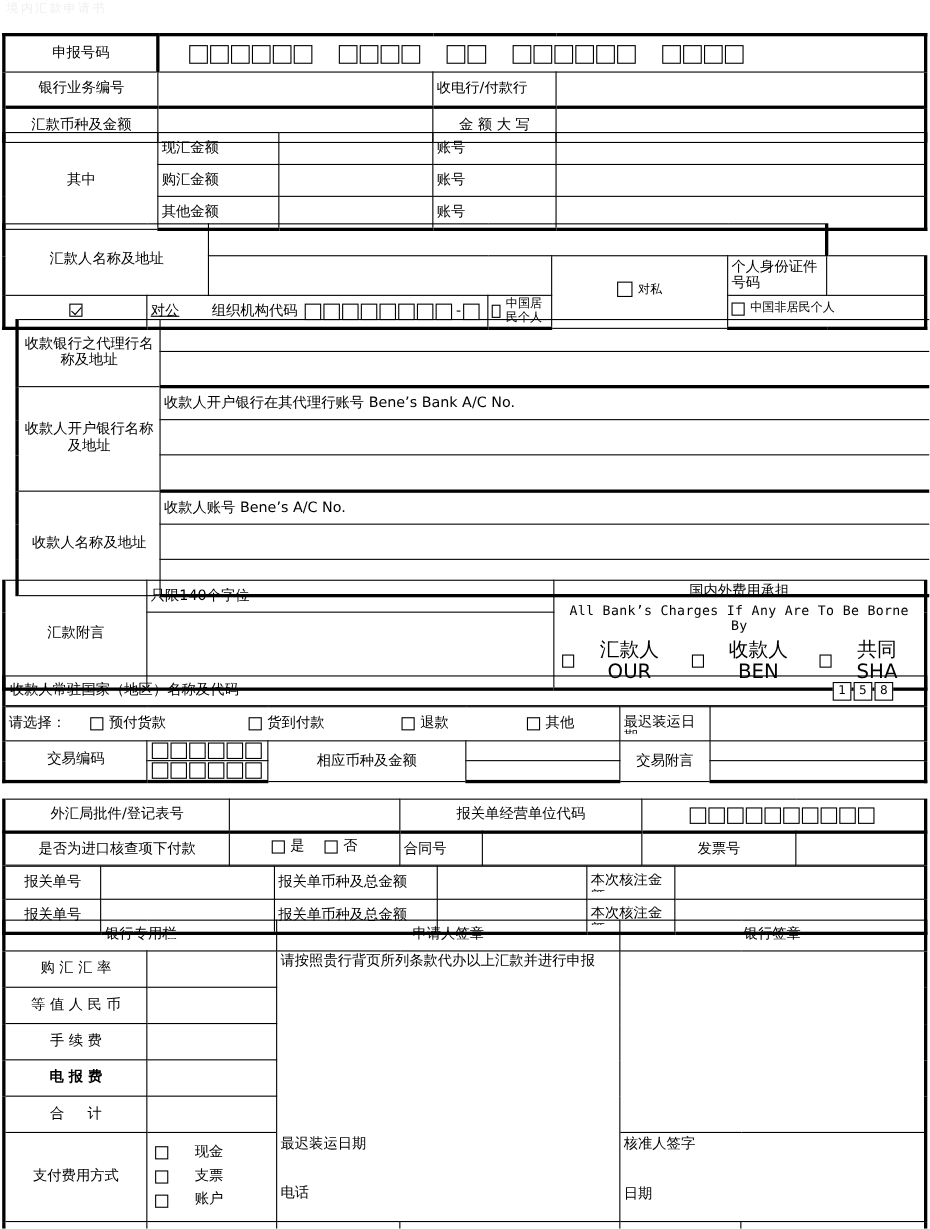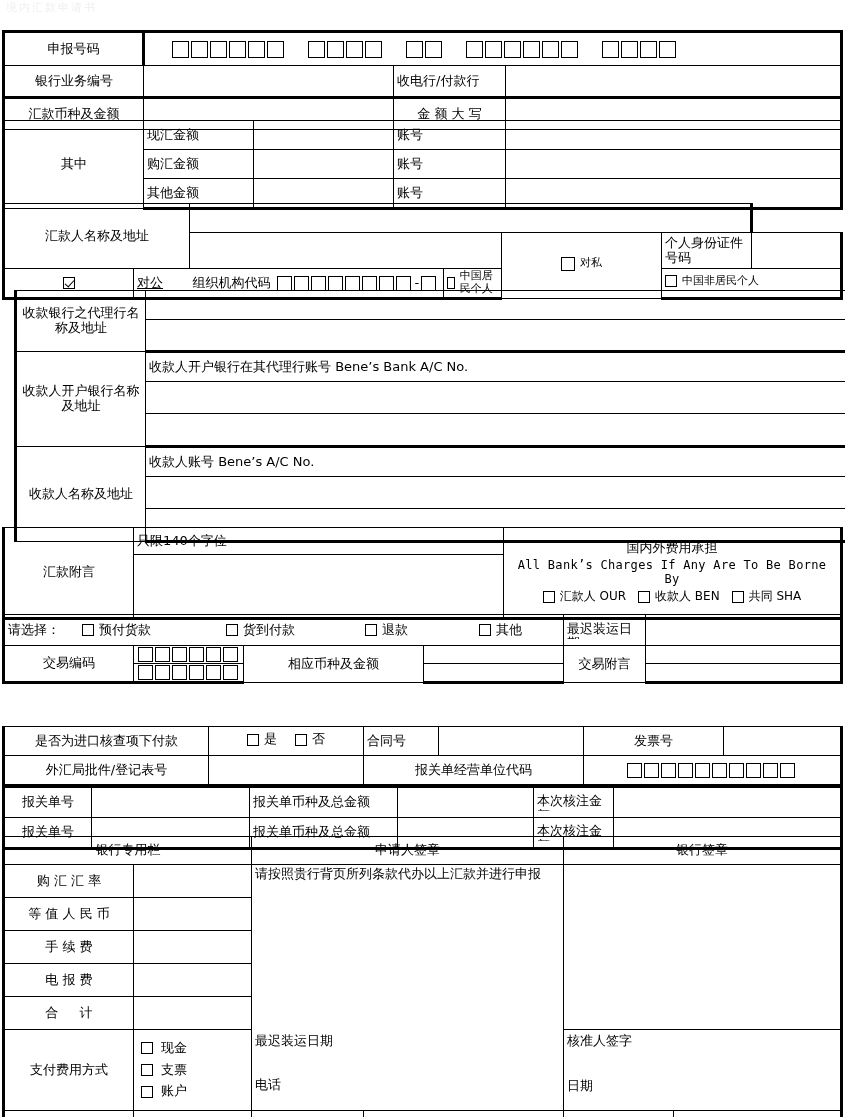--- a/index.html
+++ b/index.html
@@ -134,21 +134,21 @@
     letter-spacing: 2px;
     user-select: none;
   }
 
   .sec { position: absolute; left: 2px; width: 841px; }
   .small { font-size: 11px; }
   .mono { font-family: "DejaVu Sans Mono", "Liberation Mono", monospace; }
 
   .inline-cb { display:inline-flex; align-items:center; gap:5px; }
   .stack-cb { display:flex; flex-direction:column; gap:7px; padding-left:4px; }
-  .stack-cb .inline-cb { gap: 8px; }
+  .stack-cb .inline-cb { gap: 24px; }
 </style>
 </head>
 <body>
 
 <div id="page">
 
   <div class="ghost">境内汇款申请书</div>
 
 
   <div class="sec" style="top:30px;">
@@ -353,21 +353,21 @@
           <col>
         </colgroup>
       <tbody>
           <tr>
         <td class="ctr thick-l thick-b" rowspan="2">汇款附言</td>
         <td class="lft" style="height:24px;">只限140个字位</td>
         <td class="thick-r thick-b ctr" rowspan="2">
           <div style="padding:2px 4px;">
             <div>国内外费用承担</div>
             <div class="mono" style="font-size:12px; margin-top:3px; letter-spacing:0.3px;">All Bank’s Charges If Any Are To Be Borne By</div>
-            <div style="margin-top:4px; display:flex; justify-content:center; gap:12px; font-size:12px;">
+            <div style="margin-top:4px; display:flex; justify-content:center; gap:12px; font-size:18px;">
               <span class="inline-cb">
                 <span class="cb"></span>
                 <span>汇款人 OUR</span>
               </span>
               <span class="inline-cb">
                 <span class="cb"></span>
                 <span>收款人 BEN</span>
               </span>
               <span class="inline-cb">
                 <span class="cb"></span>
@@ -378,20 +378,39 @@
         </td>
       </tr>
       <tr>
         <td class="thick-b" style="height:60px;"></td>
       </tr>
     </tbody>
       </table>
   </div>
 
   <div class="sec" style="top:614px;">
+    <table class="frm">
+      <colgroup>
+          <col>
+        </colgroup>
+      <tbody>
+          <tr>
+        <td class="thick-l thick-r" style="height:26px; padding:0 4px;">
+          <div style="display:flex; align-items:center; justify-content:space-between;">
+            <span>收款人常驻国家（地区）名称及代码</span>
+            <div class="boxrow" style="margin-right:22px;">
+              <span class="dbox">1</span>
+              <span class="dbox">5</span>
+              <span class="dbox">8</span>
+            </div>
+          </div>
+        </td>
+      </tr>
+    </tbody>
+      </table>
     <table class="frm">
       <colgroup>
         <col style="width:130px">
           <col style="width:110px">
           <col style="width:180px">
         <col style="width:140px">
           <col style="width:82px">
           <col>
       </colgroup>
       <tbody>
@@ -464,55 +483,55 @@
       <colgroup>
         <col style="width:205px">
           <col style="width:155px">
           <col style="width:75px">
         <col style="width:145px">
           <col style="width:140px">
           <col>
       </colgroup>
       <tbody>
           <tr>
+        <td class="ctr thick-l thick-b" style="height:26px;">外汇局批件/登记表号</td>
+        <td class="thick-b"></td>
+        <td class="ctr thick-b" colspan="2">报关单经营单位代码</td>
+        <td class="thick-r thick-b" colspan="2">
+          <div class="boxrow" style="justify-content:center;">
+            <span class="dbox sm"></span>
+            <span class="dbox sm"></span>
+            <span class="dbox sm"></span>
+            <span class="dbox sm"></span>
+            <span class="dbox sm"></span>
+            <span class="dbox sm"></span>
+            <span class="dbox sm"></span>
+            <span class="dbox sm"></span>
+            <span class="dbox sm"></span>
+            <span class="dbox sm"></span>
+          </div>
+        </td>
+      </tr>
+      <tr>
         <td class="ctr thick-l" style="height:26px;">是否为进口核查项下付款</td>
         <td class="ctr">
           <span class="inline-cb" style="margin-right:14px;">
             <span class="cb"></span>
             <span>是</span>
           </span>
           <span class="inline-cb">
             <span class="cb"></span>
             <span>否</span>
           </span>
         </td>
         <td class="lft">合同号</td>
         <td></td>
         <td class="ctr">发票号</td>
         <td class="thick-r"></td>
       </tr>
-      <tr>
-        <td class="ctr thick-l thick-b" style="height:26px;">外汇局批件/登记表号</td>
-        <td class="thick-b"></td>
-        <td class="ctr thick-b" colspan="2">报关单经营单位代码</td>
-        <td class="thick-r thick-b" colspan="2">
-          <div class="boxrow" style="justify-content:center;">
-            <span class="dbox sm"></span>
-            <span class="dbox sm"></span>
-            <span class="dbox sm"></span>
-            <span class="dbox sm"></span>
-            <span class="dbox sm"></span>
-            <span class="dbox sm"></span>
-            <span class="dbox sm"></span>
-            <span class="dbox sm"></span>
-            <span class="dbox sm"></span>
-            <span class="dbox sm"></span>
-          </div>
-        </td>
-      </tr>
     </tbody>
       </table>
 
     <table class="frm">
       <colgroup>
         <col style="width:88px">
           <col style="width:158px">
           <col style="width:148px">
         <col style="width:136px">
           <col style="width:80px">
@@ -568,21 +587,21 @@
       </tr>
       <tr>
         <td class="ctr thick-l" style="height:30px;">等 值 人 民 币</td>
         <td></td>
       </tr>
       <tr>
         <td class="ctr thick-l" style="height:30px;">手 续 费</td>
         <td></td>
       </tr>
       <tr>
-        <td class="ctr thick-l" style="height:30px;">电 报 费</td>
+        <td class="ctr thick-l" style="height:30px;font-weight:bold;">电 报 费</td>
         <td></td>
       </tr>
       <tr>
         <td class="ctr thick-l" style="height:30px;">合 　 计</td>
         <td></td>
       </tr>
 
       <tr>
         <td class="ctr thick-l" style="height:78px;">支付费用方式</td>
         <td>

